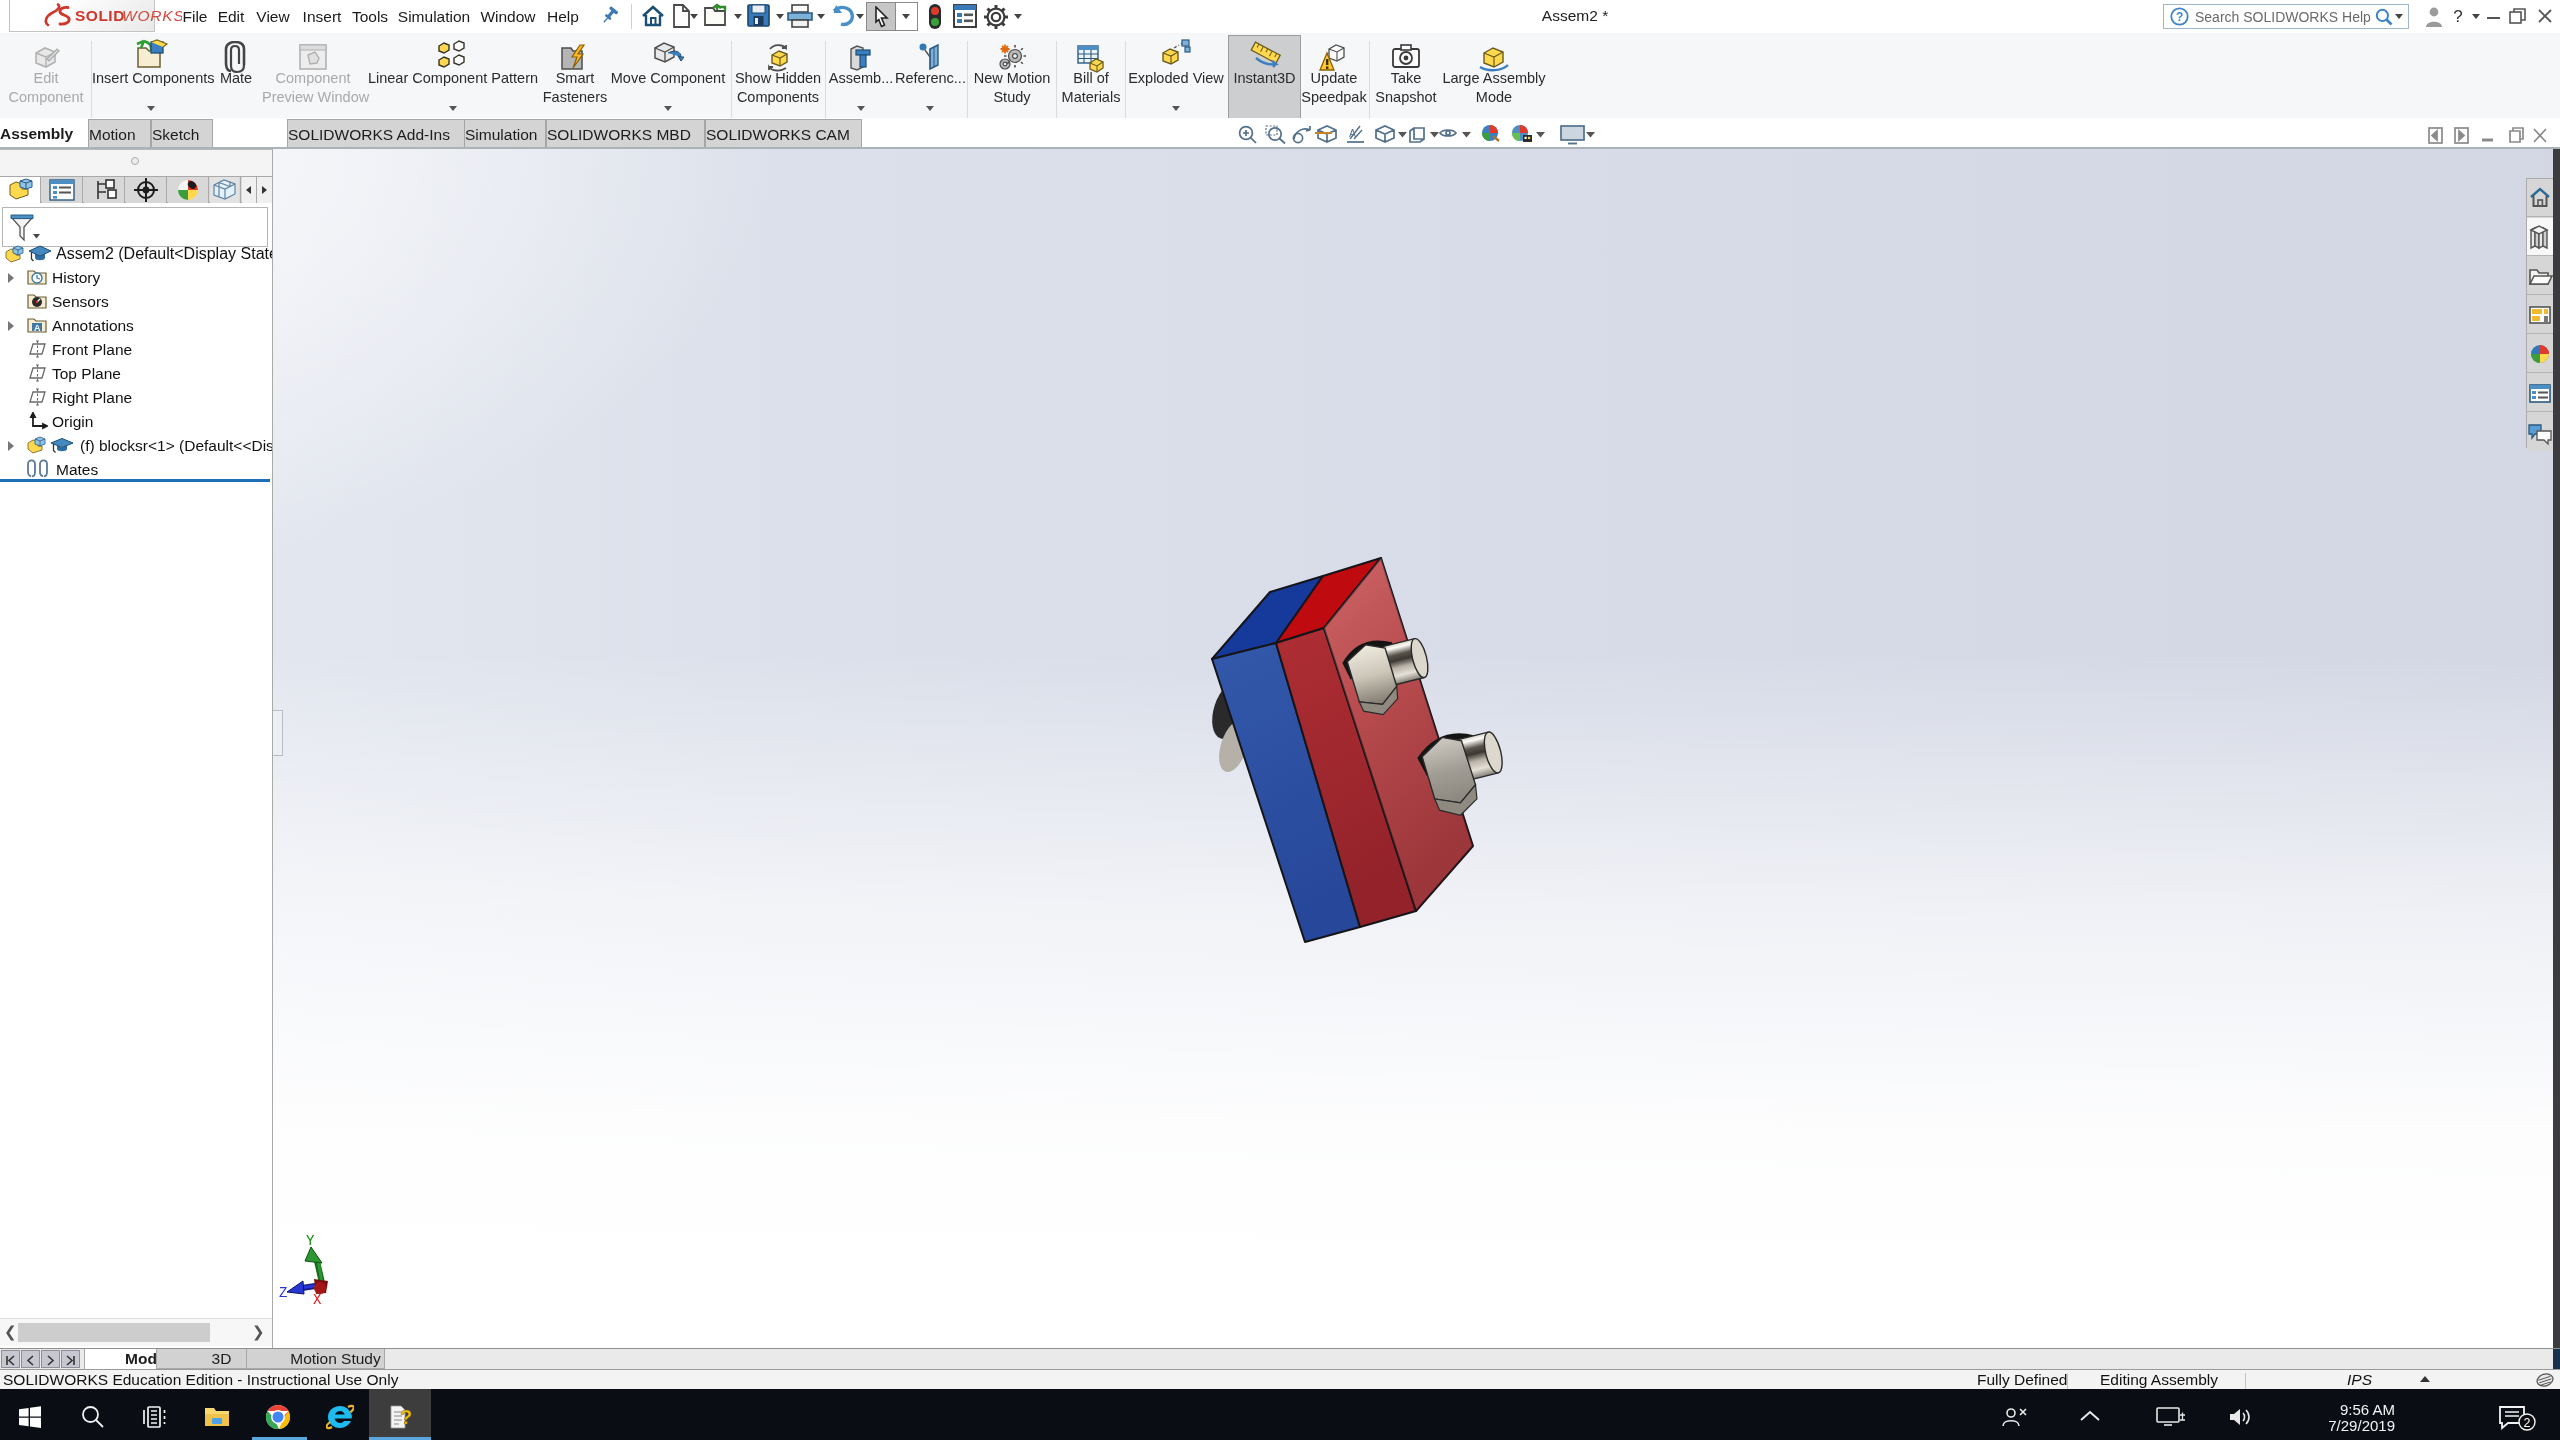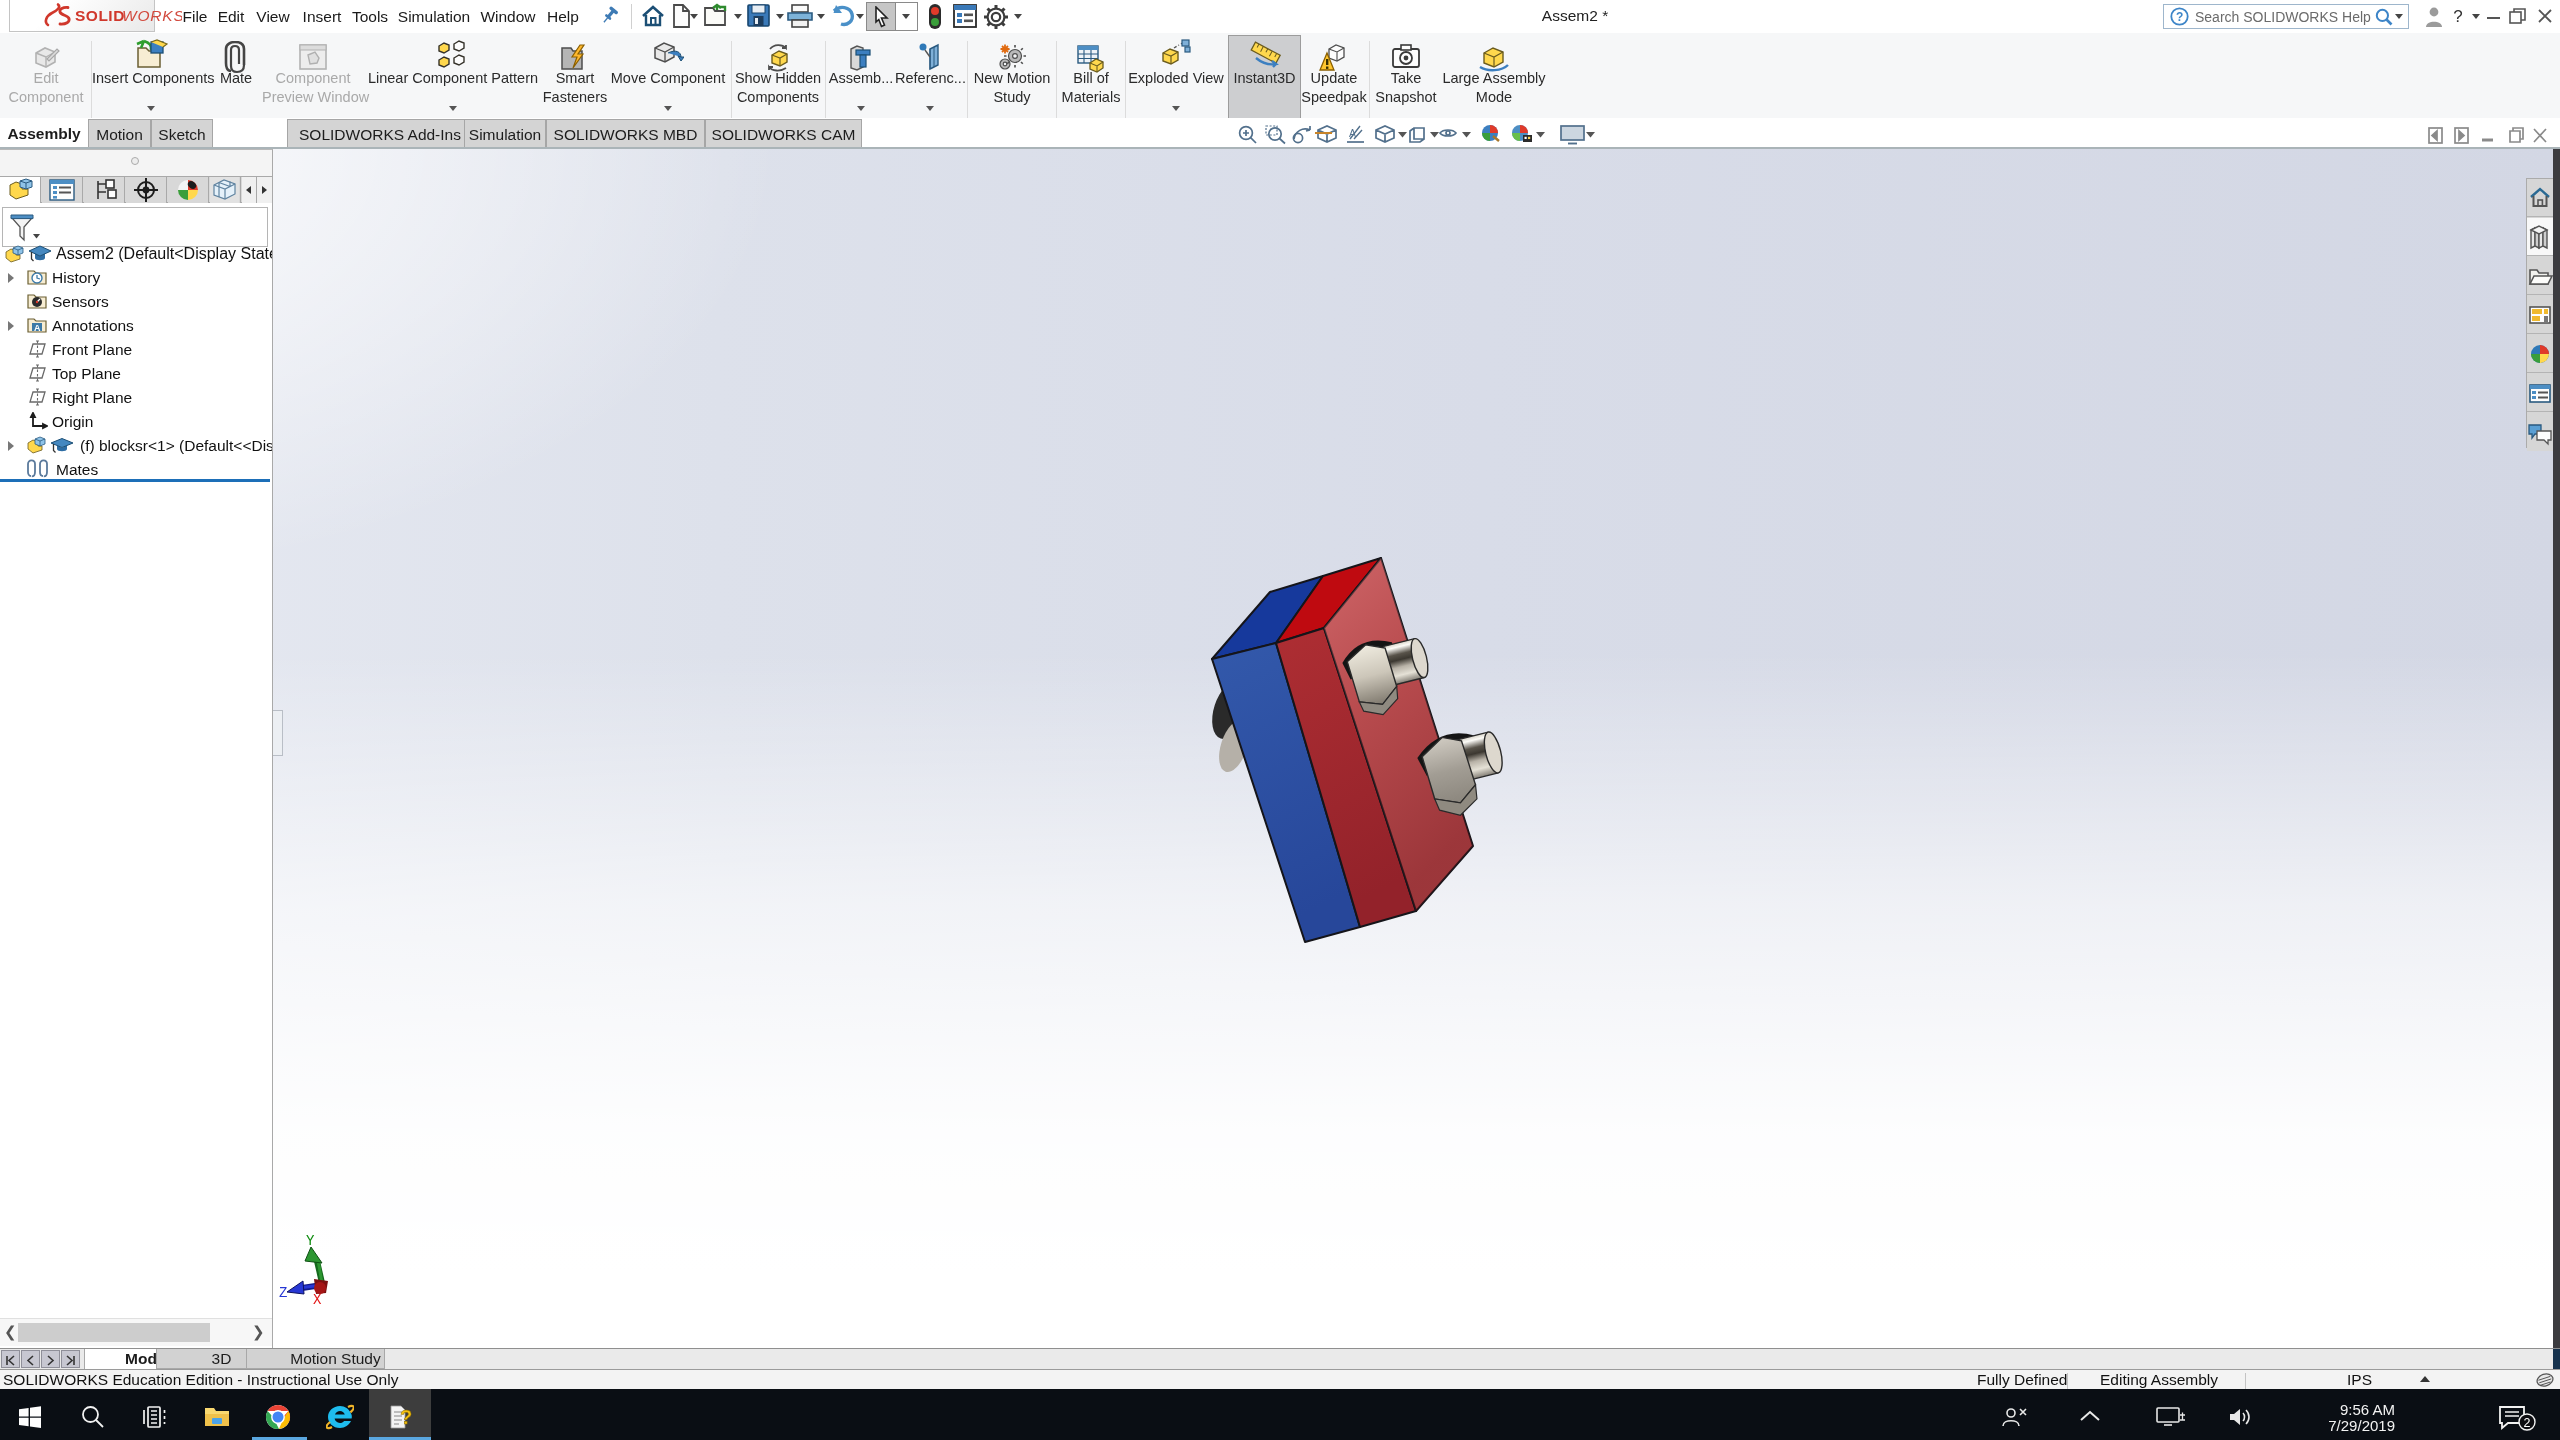--- a/index.html
+++ b/index.html
@@ -20,21 +20,21 @@
   #ribbon { position:absolute; left:0; top:33px; width:2560px; height:115px; background:#f6f7f8; }
   .rsep { position:absolute; top:8px; height:90px; width:1px; background:#dcdcdc; }
   .rbtn { position:absolute; top:0; text-align:center; font-size:14.5px; color:#2b2b2b; line-height:22px; }
   .rbtn .lbl { position:absolute; width:100%; top:36px; line-height:19px; white-space:nowrap; }
   .rbtn.dis { color:#a9a9a9; }
   .rico { position:absolute; top:10px; left:50%; transform:translateX(-50%); }
   .drop { position:absolute; left:50%; transform:translateX(-50%); top:73px; width:0; height:0; border-left:4px solid transparent; border-right:4px solid transparent; border-top:5px solid #555; }
 
   
   #tabrow { position:absolute; left:0; top:118px; width:2560px; height:31px; background:#ffffff; }
-  .ctab { position:absolute; top:1px; height:29px; line-height:29px; text-align:center; font-size:15.5px; color:#1c1c1c; background:#d4d4d4; border:1px solid #a6a6a6; border-bottom:none; }
+  .ctab { position:absolute; top:1px; height:29px; line-height:29px; font-size:15.5px; color:#1c1c1c; background:#d4d4d4; border:1px solid #a6a6a6; border-bottom:none; }
   .ctab.active { background:#ffffff; border:none; font-weight:bold; }
   #tabrow-underline { position:absolute; left:0; top:147px; width:2560px; height:2px; background:#aab4b8; }
 
   
   #main { position:absolute; left:0; top:149px; width:2560px; height:1199px; }
   #viewport { position:absolute; left:0; top:0; width:2560px; height:1199px;
      background:
        linear-gradient(to bottom, rgba(255,255,255,0) 42%, rgba(255,255,255,0.62) 63%, rgba(255,255,255,0.95) 82%, #ffffff 94%),
        radial-gradient(ellipse 1000px 560px at 0% 0%, rgba(255,255,255,0.97) 0%, rgba(255,255,255,0) 78%),
        linear-gradient(to right, #e7eaf2 0%, #dde1eb 28%, #d8dce8 58%, #d3d7e4 100%);
@@ -785,21 +785,21 @@
   <div class="btab" style="left:157px;width:90px;">3D Views</div>
   <div class="btab" style="left:247px;width:138px;">Motion Study 9</div>
   <div class="abs" style="left:2553px;top:0;width:7px;height:20px;background:#16324e;"></div>
 </div>
 <div id="statusbar">
   <div class="abs" style="left:3px;top:1px;">SOLIDWORKS Education Edition - Instructional Use Only</div>
   <div class="abs" style="left:1977px;top:1px;">Fully Defined</div>
   <div class="ssep" style="left:2067px;"></div>
   <div class="abs" style="left:2100px;top:1px;">Editing Assembly</div>
   <div class="ssep" style="left:2245px;"></div>
-  <div class="abs" style="left:2347px;top:1px;">IPS</div>
+  <div class="abs" style="left:2347px;top:1px;font-style:italic;">IPS</div>
   <div class="abs" style="left:2420px;top:6px;width:0;height:0;border-left:5px solid transparent;border-right:5px solid transparent;border-bottom:6px solid #333;"></div>
   <svg class="abs" style="left:2534px;top:1px;" width="22" height="18" viewBox="0 0 22 20">
       <g transform="rotate(-18 11 10)">
         <ellipse cx="11" cy="10" rx="9" ry="6.5" fill="#e8e8e8" stroke="#555" stroke-width="1.4"></ellipse>
         <path d="M4 8 L18 8 M4 11 L18 11 M4 14 L16 14" stroke="#555" stroke-width="1"></path>
       </g>
     </svg>
 </div>
 <div id="taskbar">
   <div class="tbbtn" style="left:0;">

